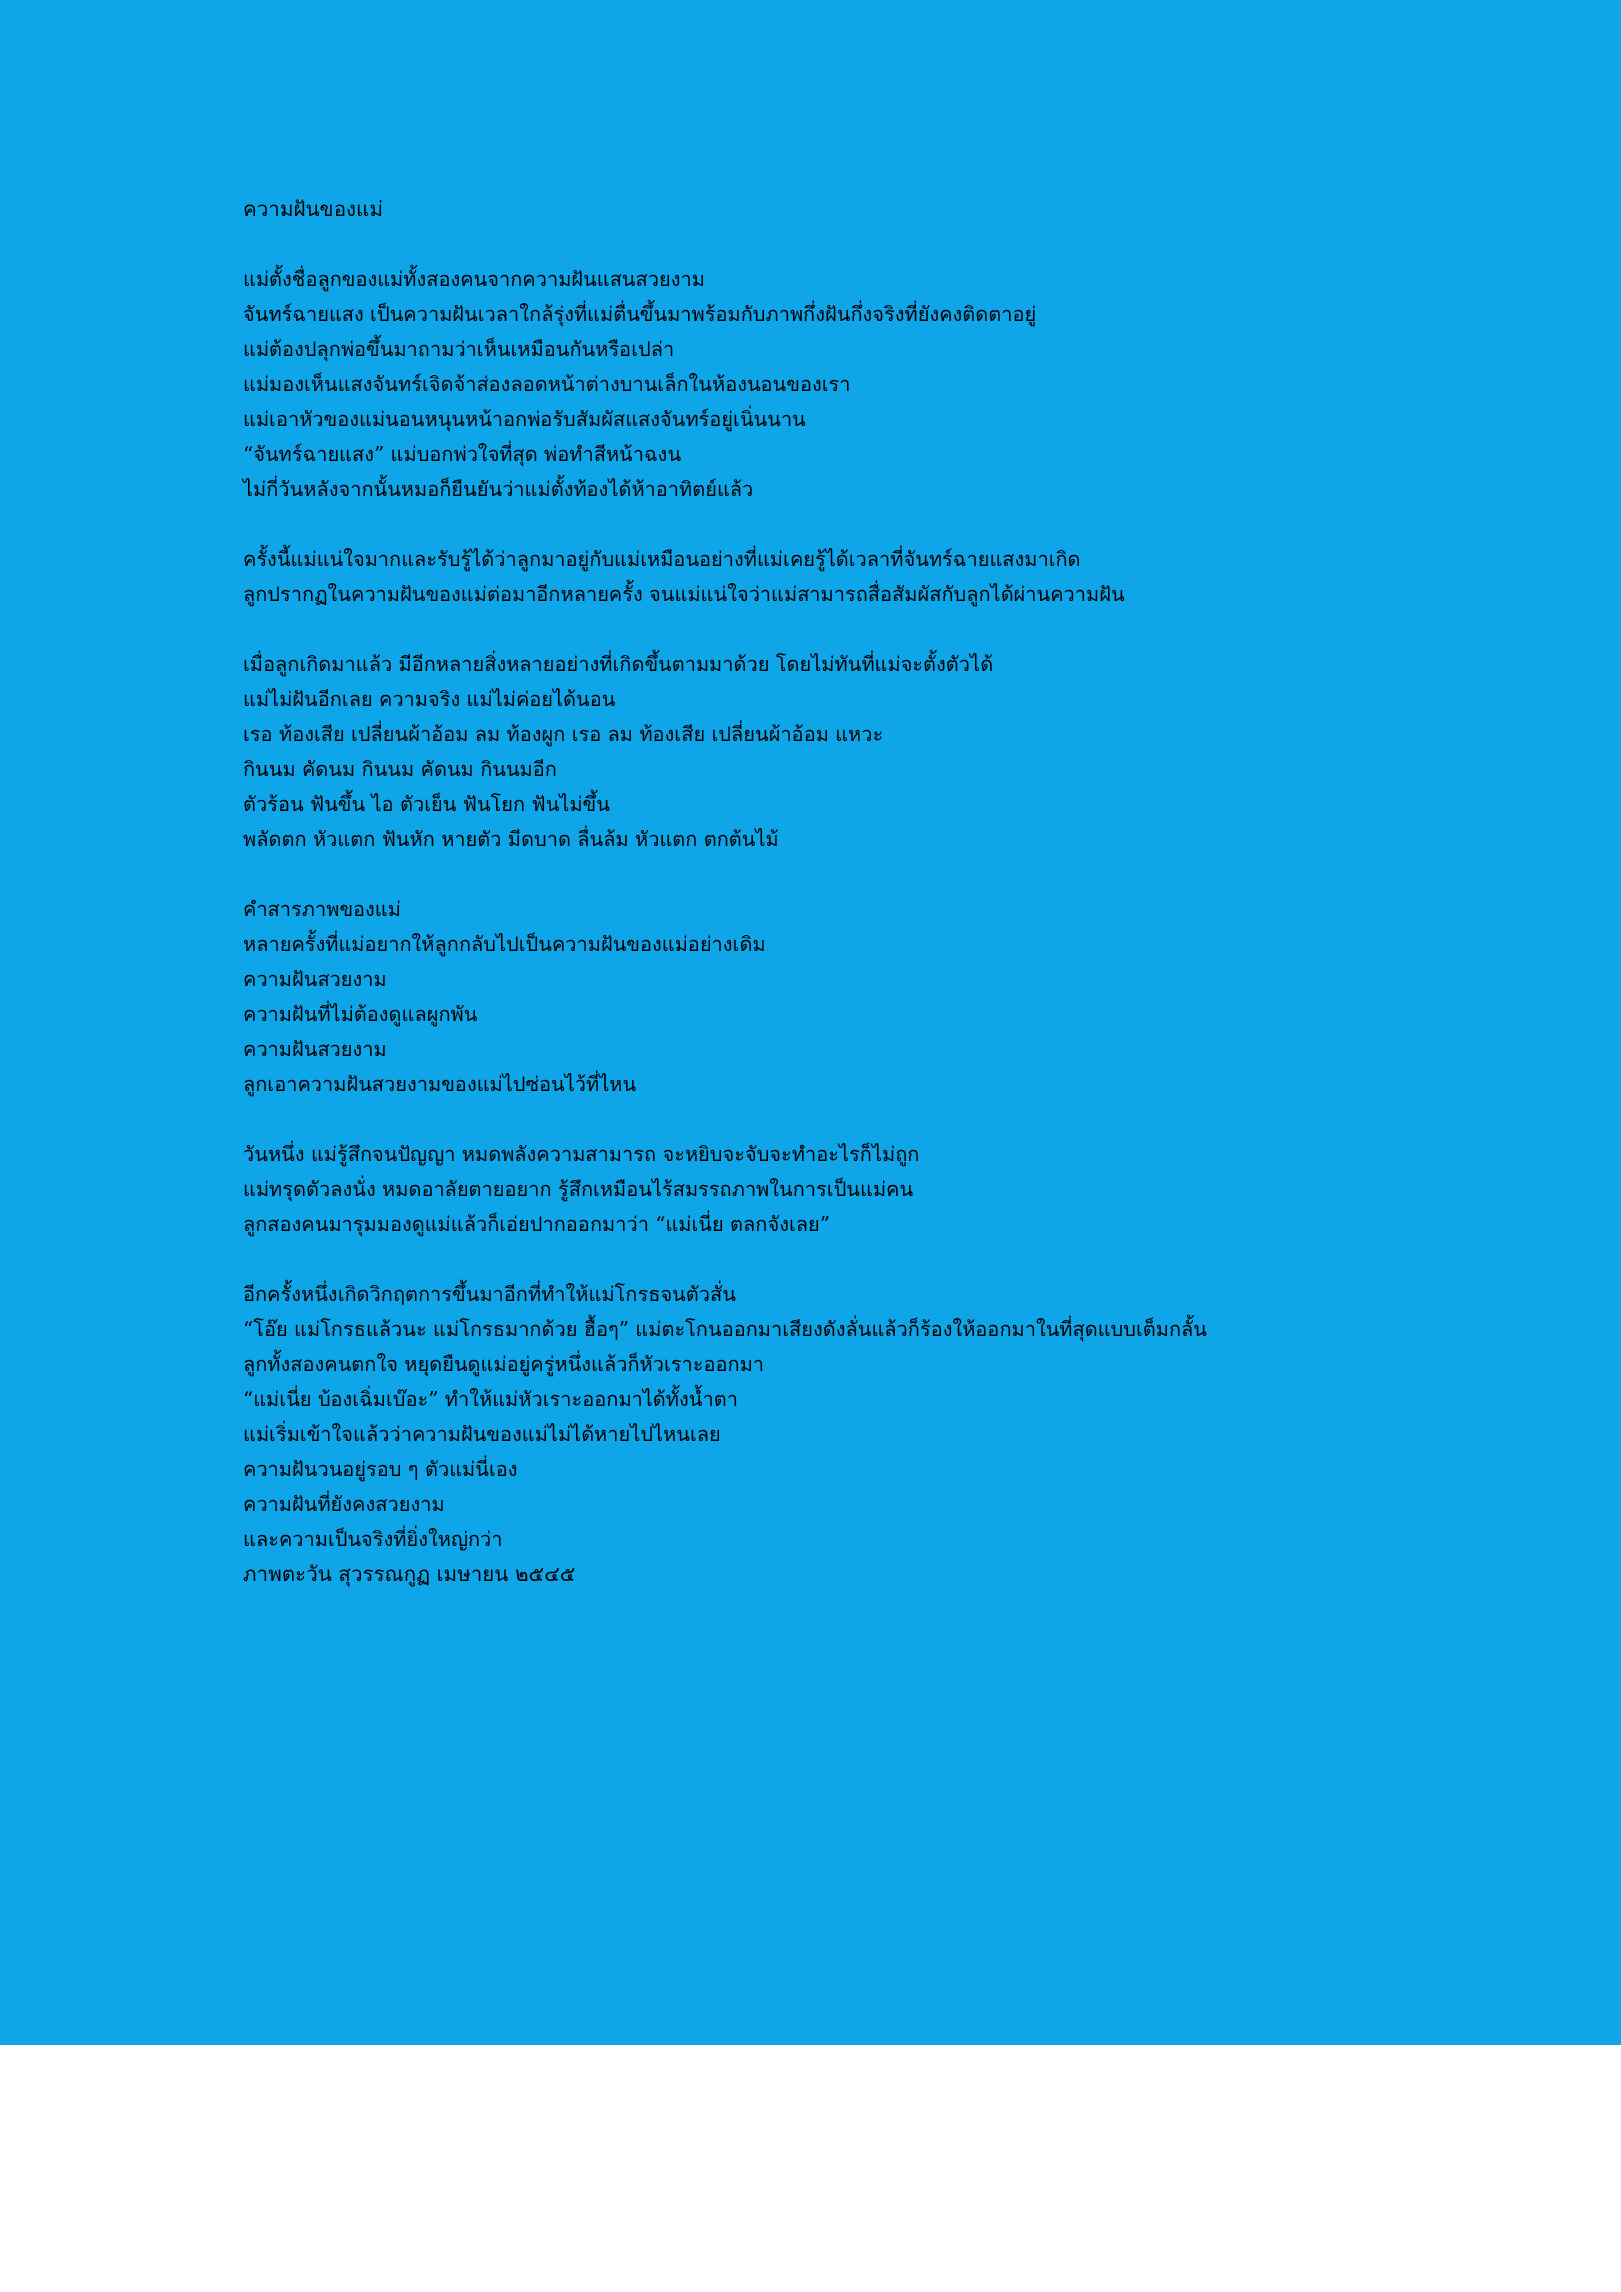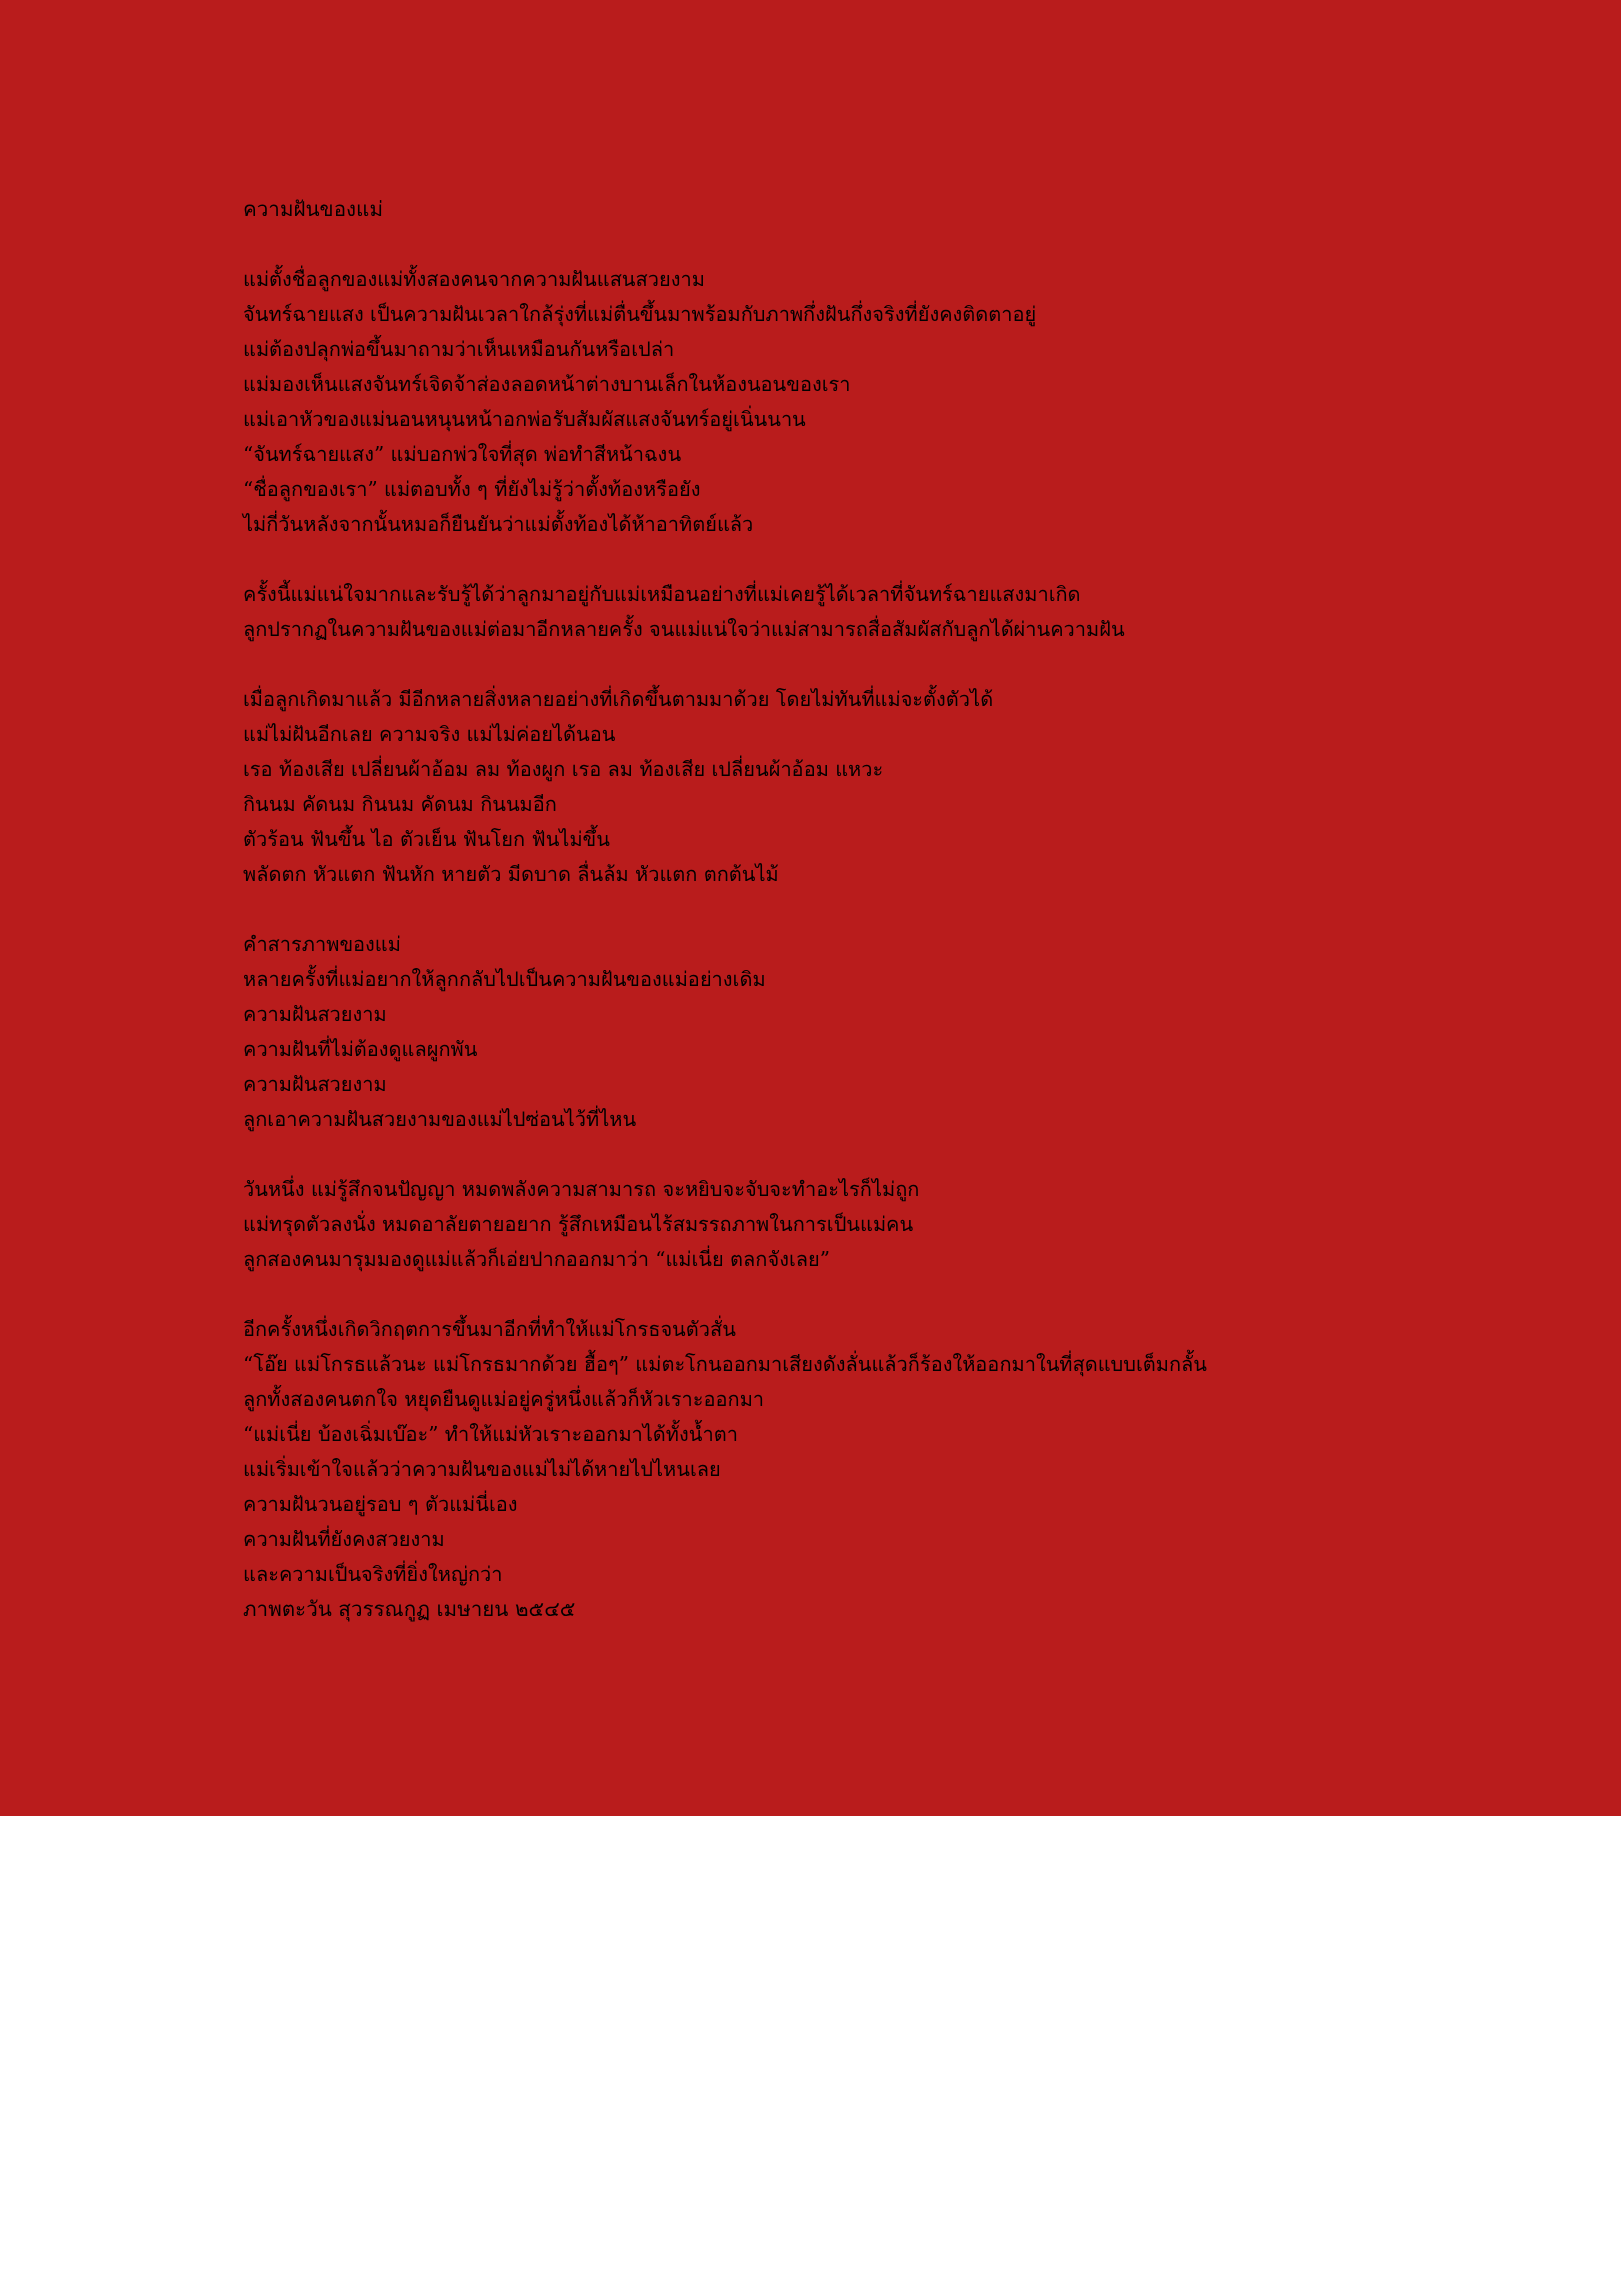--- a/index.html
+++ b/index.html
@@ -4,22 +4,22 @@
 <title>ความฝันของแม่</title>
 <style>
   html, body {
     margin: 0;
     padding: 0;
     background: #ffffff;
   }
   .page {
     position: relative;
     width: 1621px;
-    height: 1816px;
-    background: #b91c1c;
+    height: 2045px;
+    background: #0ea5e9;
     overflow: hidden;
     box-sizing: border-box;
   }
   .text-column {
     position: absolute;
     left: 243px;
     top: 192px;
     width: 1264px;
   }
   .doc-title {
@@ -65,21 +65,20 @@
 
     <div class="doc-title">ความฝันของแม่</div>
 
     <div class="stanza">
       <p class="line">แม่ตั้งชื่อลูกของแม่ทั้งสองคนจากความฝันแสนสวยงาม</p>
       <p class="line">จันทร์ฉายแสง  เป็นความฝันเวลาใกล้รุ่งที่แม่ตื่นขึ้นมาพร้อมกับภาพกึ่งฝันกึ่งจริงที่ยังคงติดตาอยู่</p>
       <p class="line">แม่ต้องปลุกพ่อขึ้นมาถามว่าเห็นเหมือนกันหรือเปล่า</p>
       <p class="line">แม่มองเห็นแสงจันทร์เจิดจ้าส่องลอดหน้าต่างบานเล็กในห้องนอนของเรา</p>
       <p class="line">แม่เอาหัวของแม่นอนหนุนหน้าอกพ่อรับสัมผัสแสงจันทร์อยู่เนิ่นนาน</p>
       <p class="line">“จันทร์ฉายแสง”  แม่บอกพ่วใจที่สุด พ่อทำสีหน้าฉงน</p>
-      <p class="line">“ชื่อลูกของเรา”  แม่ตอบทั้ง ๆ ที่ยังไม่รู้ว่าตั้งท้องหรือยัง</p>
       <p class="line">ไม่กี่วันหลังจากนั้นหมอก็ยืนยันว่าแม่ตั้งท้องได้ห้าอาทิตย์แล้ว</p>
     </div>
 
     <div class="stanza">
       <p class="line">ครั้งนี้แม่แน่ใจมากและรับรู้ได้ว่าลูกมาอยู่กับแม่เหมือนอย่างที่แม่เคยรู้ได้เวลาที่จันทร์ฉายแสงมาเกิด</p>
       <p class="line">ลูกปรากฏในความฝันของแม่ต่อมาอีกหลายครั้ง จนแม่แน่ใจว่าแม่สามารถสื่อสัมผัสกับลูกได้ผ่านความฝัน</p>
     </div>
 
     <div class="stanza">
       <p class="line">เมื่อลูกเกิดมาแล้ว มีอีกหลายสิ่งหลายอย่างที่เกิดขึ้นตามมาด้วย โดยไม่ทันที่แม่จะตั้งตัวได้</p>

